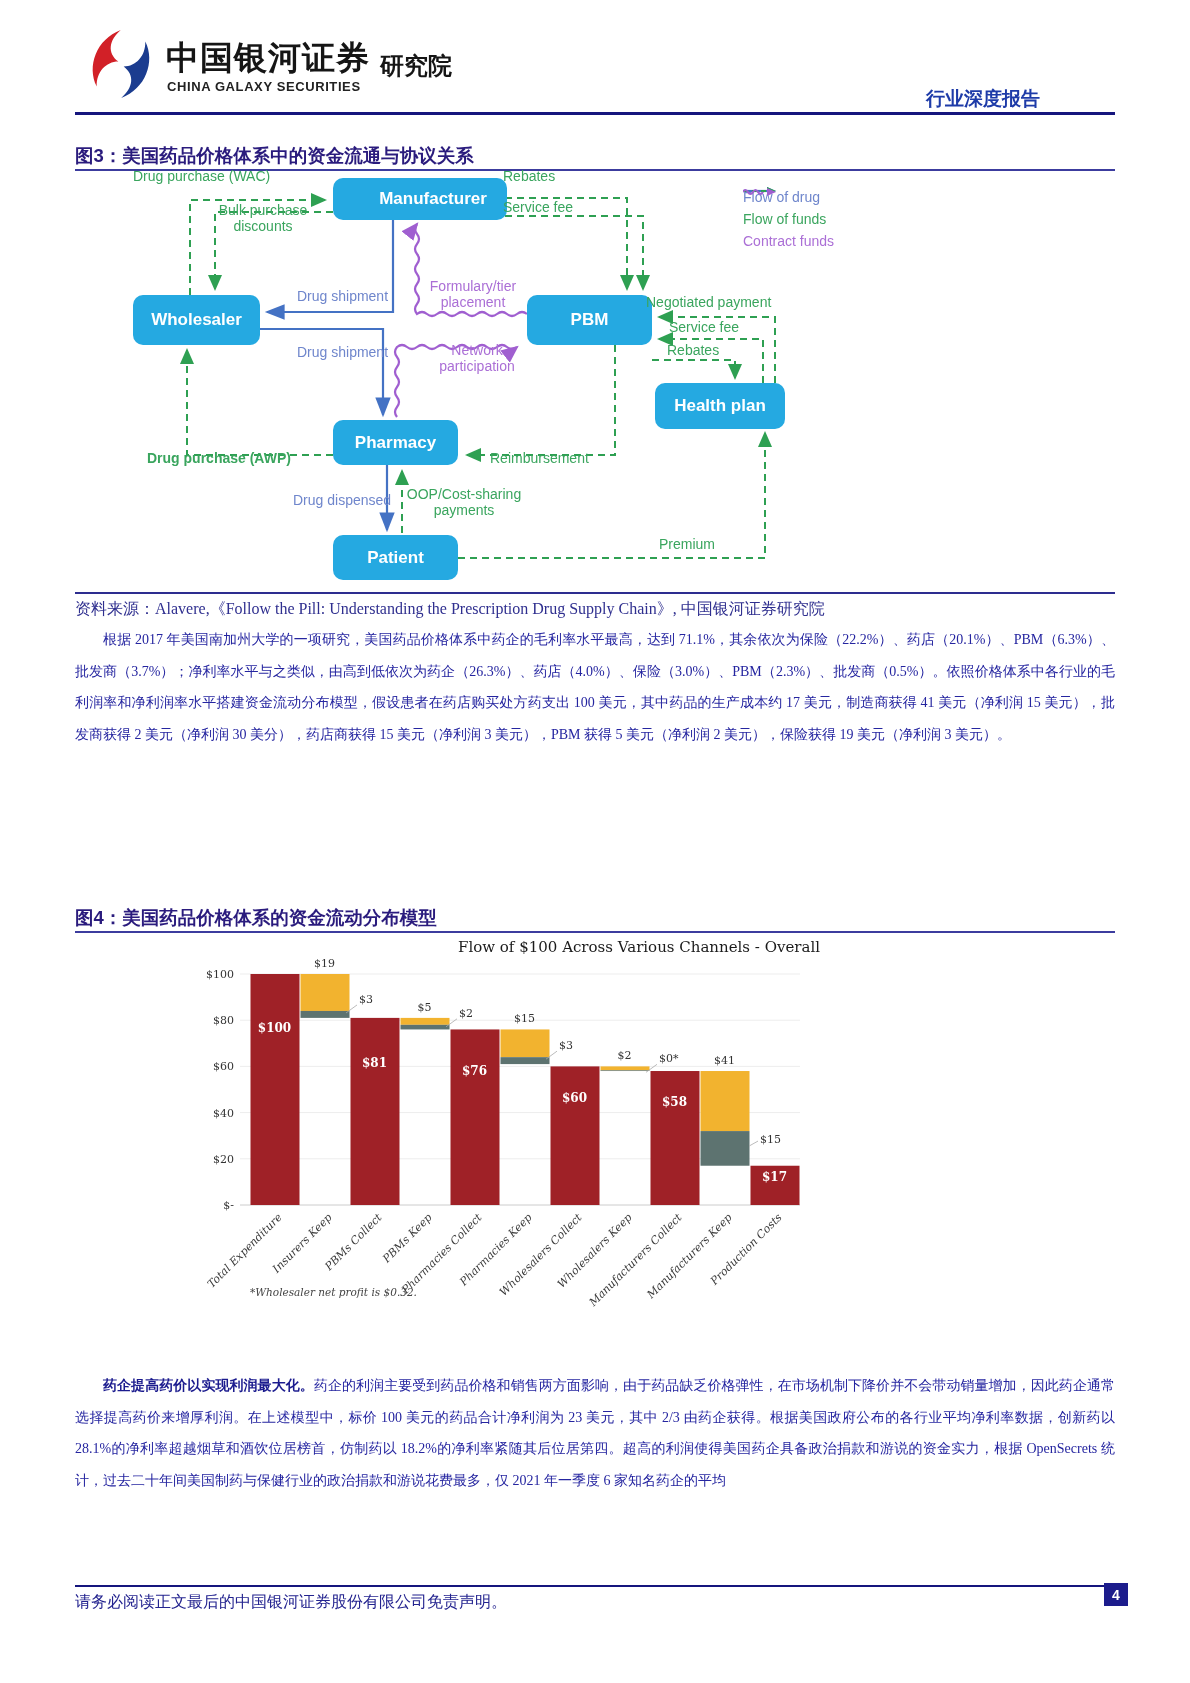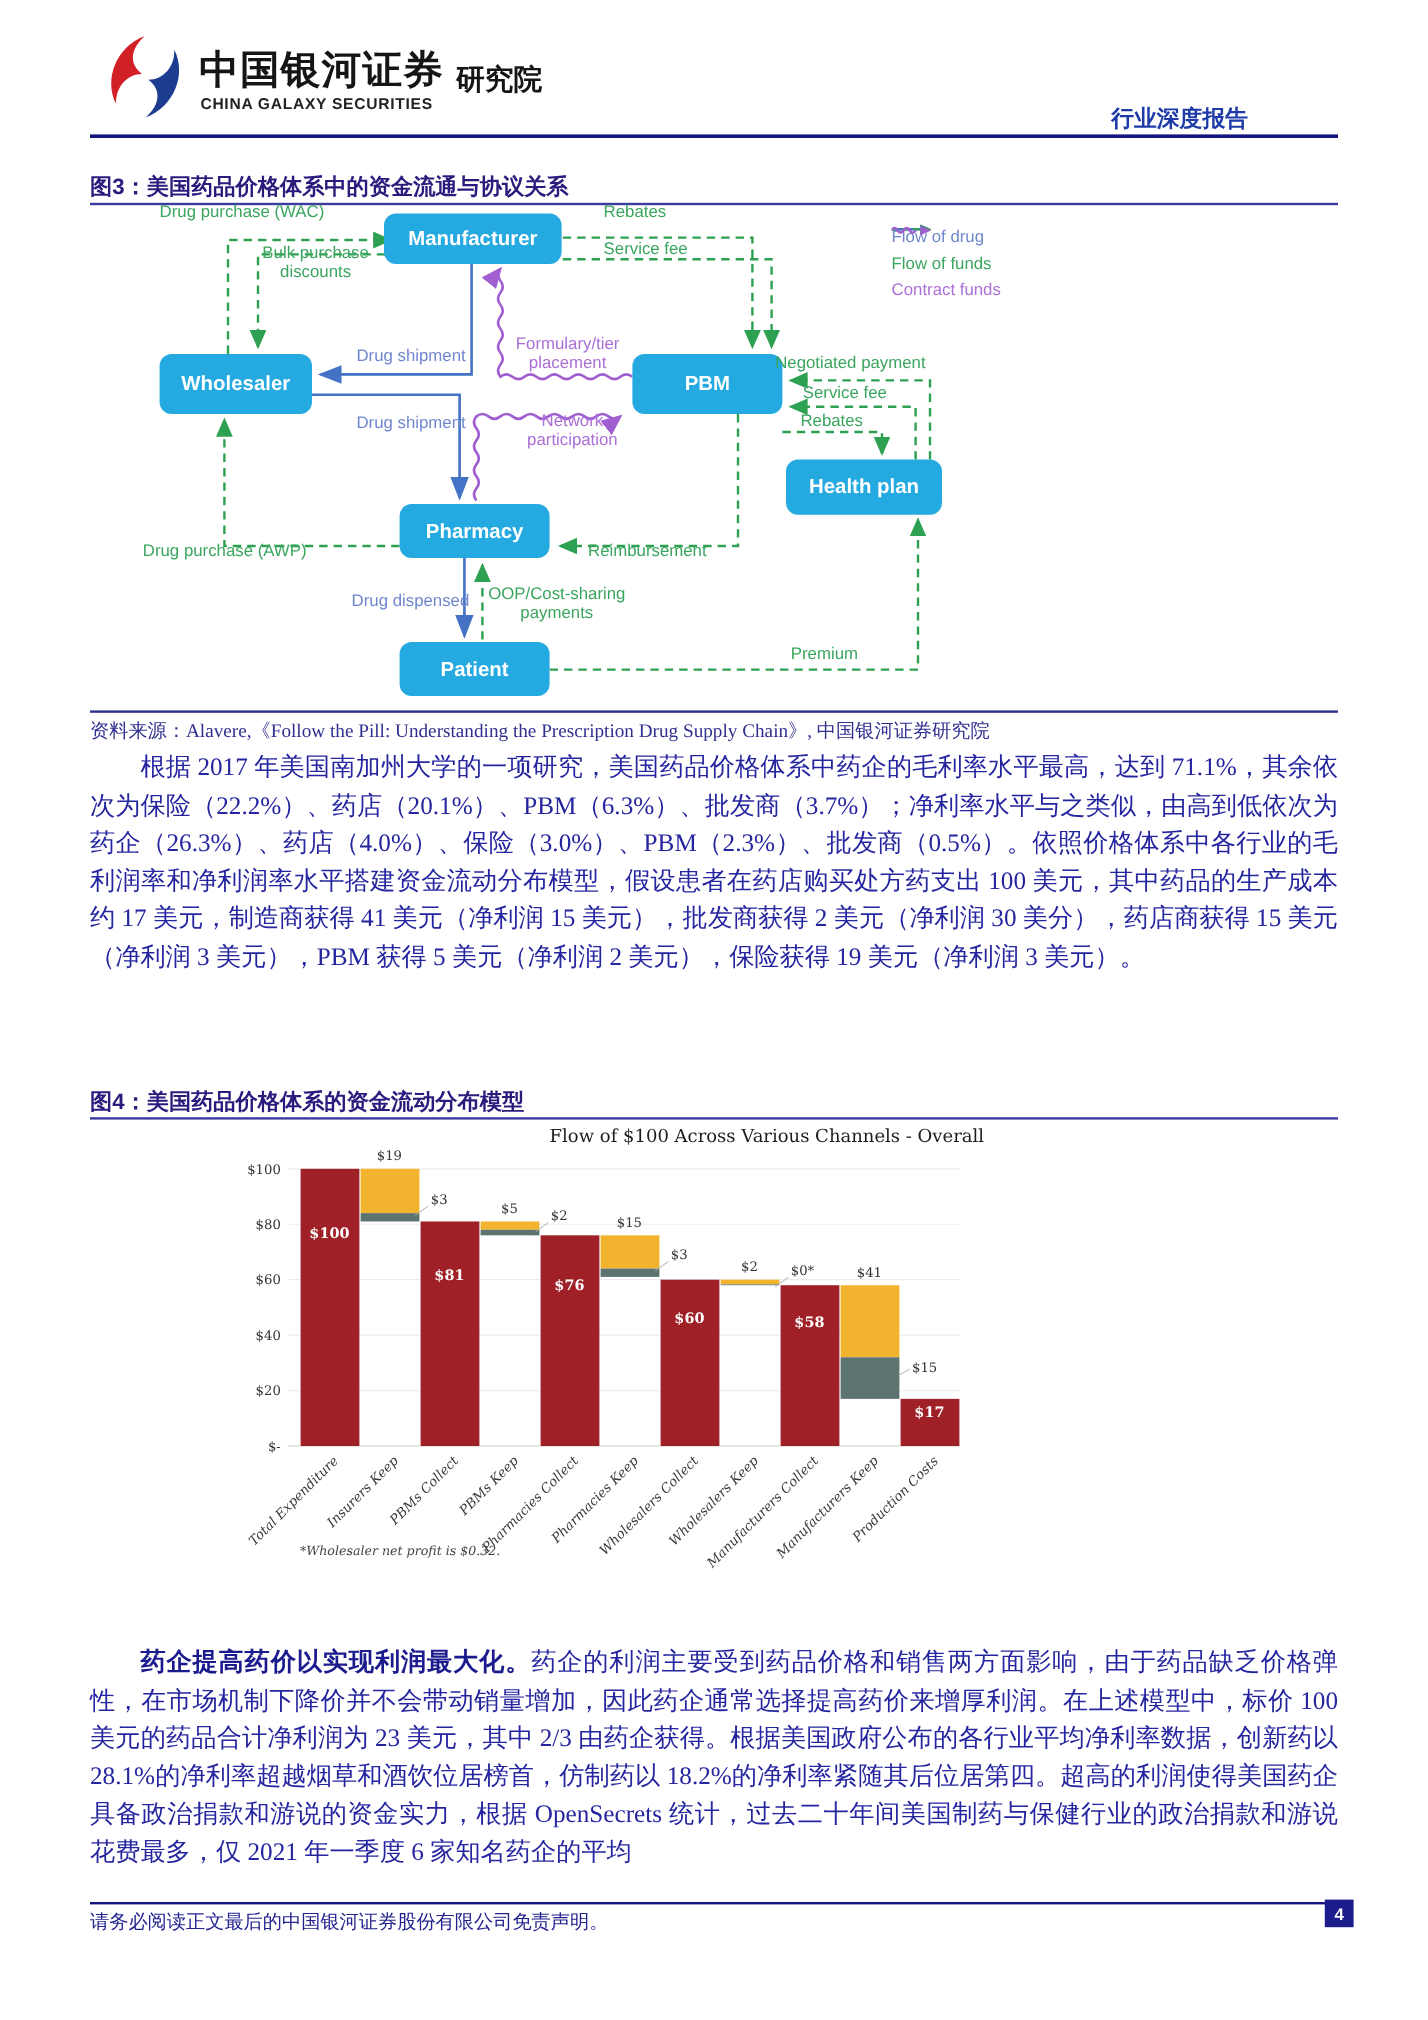--- a/index.html
+++ b/index.html
@@ -29,21 +29,21 @@
   .dlabel{position:absolute;z-index:3;font-size:14px;line-height:16px;white-space:nowrap;}
   .dlabel.center{text-align:center;white-space:normal;}
   .lg-green{color:#3aa55e;} .lg-blue{color:#6f86cc;} .lg-purple{color:#ab6fd6;}
   #dlegend{position:absolute;left:668px;top:14px;z-index:3;}
   .legrow{display:flex;align-items:center;height:22px;}
   .legrow svg{margin-right:7px;}
   .legrow span{font-size:14px;}
 
   
   .para{position:absolute;left:75px;width:1040px;font-family:"Liberation Serif",serif;
-        font-size:21px;line-height:31.5px;color:#2525a0;text-align:justify;text-indent:2em;}
+        font-size:14px;line-height:31.5px;color:#2525a0;text-align:justify;text-indent:2em;}
   .para b{color:#1b1b8e;}
 
   
   #chart-wrap{position:absolute;left:200px;top:938px;width:620px;height:392px;}
   .c-title{text-align:right;font-family:"DejaVu Serif",serif;font-weight:normal;font-size:15px;color:#1b1b1b;}
   .c-legend{margin-top:7px;display:flex;justify-content:center;gap:36px;
             font-family:"DejaVu Serif",serif;font-size:11.5px;color:#333;}
   .c-legend .item{display:flex;align-items:center;gap:5px;}
   .leg-sq{display:inline-block;width:9px;height:9px;}
   #wf-svg{overflow:visible;display:block;margin-top:2px;}
@@ -109,39 +109,39 @@
         <path d="M318,46 L318,140 L192,140" marker-end="url(#ab)"></path>
         <path d="M185,157 L308,157 L308,243" marker-end="url(#ab)"></path>
         <path d="M312,293 L312,358" marker-end="url(#ab)"></path>
       </g>
       <g fill="none" stroke="#a05fd0" stroke-width="2.2">
         <path id="wavy1" d="M452,142 q-5,-4 -10,0 t-10,0 t-10,0 t-10,0 t-10,0 t-10,0 t-10,0 t-10,0 t-10,0 t-10,0 t-10,0 q-4,-5 0,-10 t0,-10 t0,-10 t0,-10 t0,-10 t0,-10 t0,-10 t0,-10 t0,-10" marker-end="url(#ap)"></path>
         <path id="wavy2" d="M322,245 q-4,-5 0,-10 t0,-10 t0,-10 t0,-10 t0,-10 t0,-10 t0,-10 q5,-4 10,0 t10,0 t10,0 t10,0 t10,0 t10,0 t10,0 t10,0 t10,0 t10,0 t10,0 t10,0" marker-end="url(#ap)"></path>
       </g>
     </svg>
 
-    <div class="dbox" style="left:245px;top:6px;width:148px;height:42px;">Manufacturer</div>
+    <div class="dbox" style="left:258px;top:6px;width:148px;height:42px;padding-left:26px;">Manufacturer</div>
     <div class="dbox" style="left:58px;top:123px;width:127px;height:50px;">Wholesaler</div>
     <div class="dbox" style="left:452px;top:123px;width:125px;height:50px;">PBM</div>
     <div class="dbox" style="left:580px;top:211px;width:130px;height:46px;">Health plan</div>
     <div class="dbox" style="left:258px;top:248px;width:125px;height:45px;">Pharmacy</div>
     <div class="dbox" style="left:258px;top:363px;width:125px;height:45px;">Patient</div>
 
     <div class="dlabel lg-green" style="left:58px;top:-4px;">Drug purchase (WAC)</div>
     <div class="dlabel lg-green center" style="left:128px;top:30px;width:120px;">Bulk purchase discounts</div>
     <div class="dlabel lg-green" style="left:428px;top:-4px;">Rebates</div>
     <div class="dlabel lg-green" style="left:428px;top:27px;">Service fee</div>
     <div class="dlabel lg-blue" style="left:222px;top:116px;">Drug shipment</div>
     <div class="dlabel lg-purple center" style="left:346px;top:106px;width:104px;">Formulary/tier placement</div>
     <div class="dlabel lg-blue" style="left:222px;top:172px;">Drug shipment</div>
     <div class="dlabel lg-purple center" style="left:352px;top:170px;width:100px;">Network participation</div>
     <div class="dlabel lg-green" style="left:571px;top:122px;">Negotiated payment</div>
     <div class="dlabel lg-green" style="left:594px;top:147px;">Service fee</div>
     <div class="dlabel lg-green" style="left:592px;top:170px;">Rebates</div>
-    <div class="dlabel lg-green" style="left:44px;top:278px;">Drug purchase (AWP)</div>
+    <div class="dlabel lg-green" style="left:72px;top:278px;font-weight:bold;">Drug purchase (AWP)</div>
     <div class="dlabel lg-green" style="left:415px;top:278px;">Reimbursement</div>
     <div class="dlabel lg-blue" style="left:218px;top:320px;">Drug dispensed</div>
     <div class="dlabel lg-green center" style="left:330px;top:314px;width:118px;">OOP/Cost-sharing payments</div>
     <div class="dlabel lg-green" style="left:584px;top:364px;">Premium</div>
 
     <div id="dlegend">
       <div class="legrow">
         <svg width="34" height="10">
             <line x1="0" y1="5" x2="24" y2="5" stroke="#4472c4" stroke-width="2.2"></line>
             <path d="M24,1 L33,5 L24,9Z" fill="#4472c4"></path>

